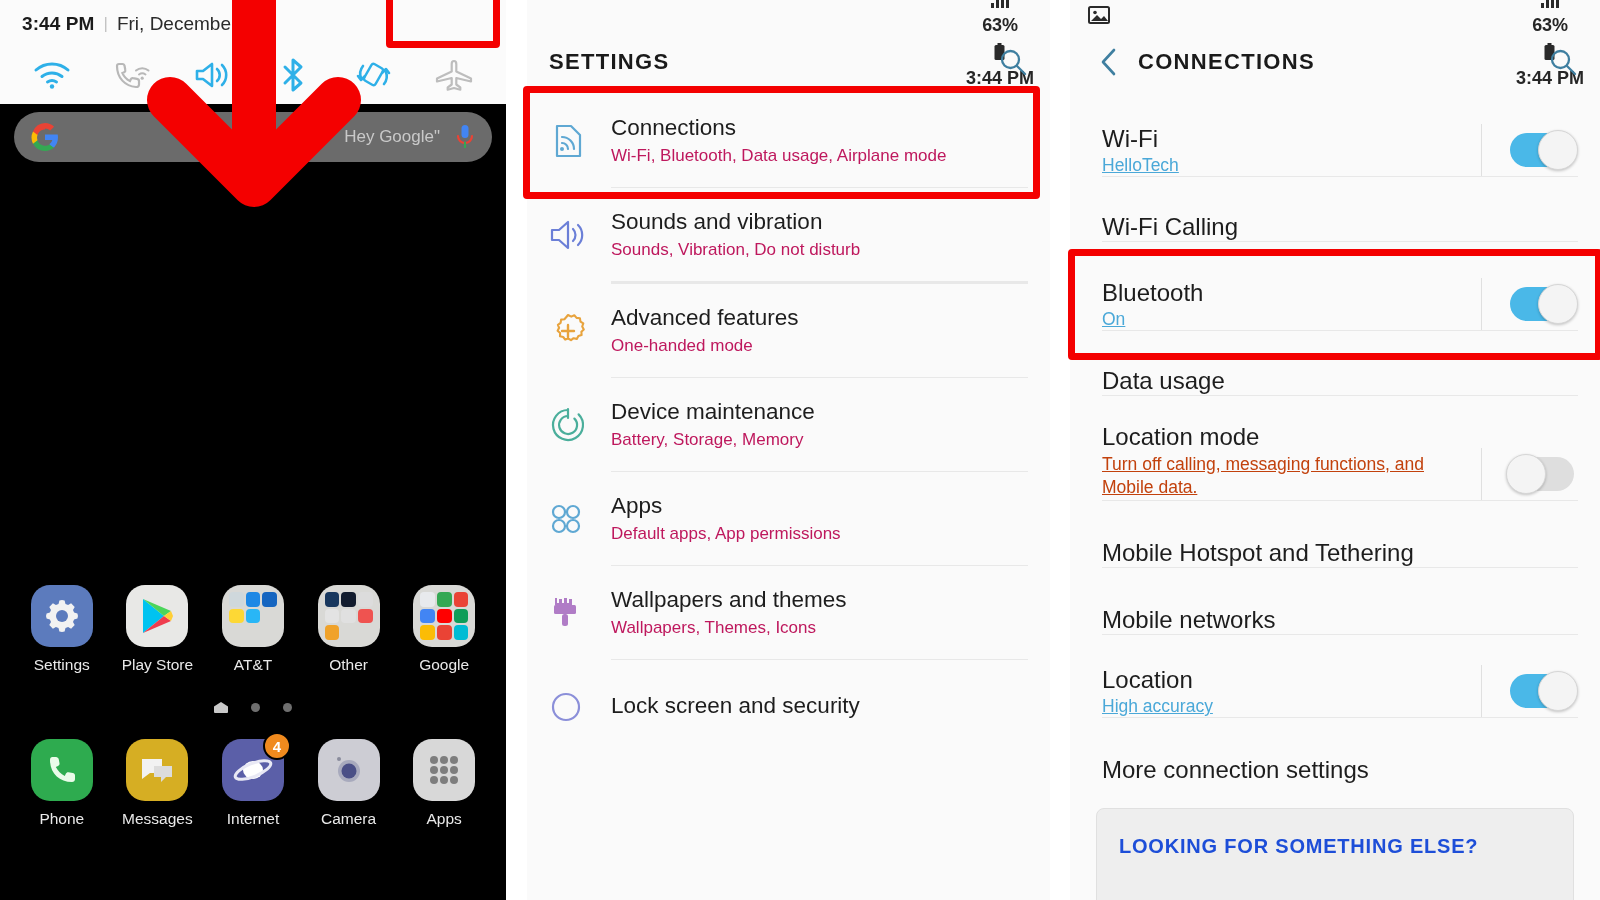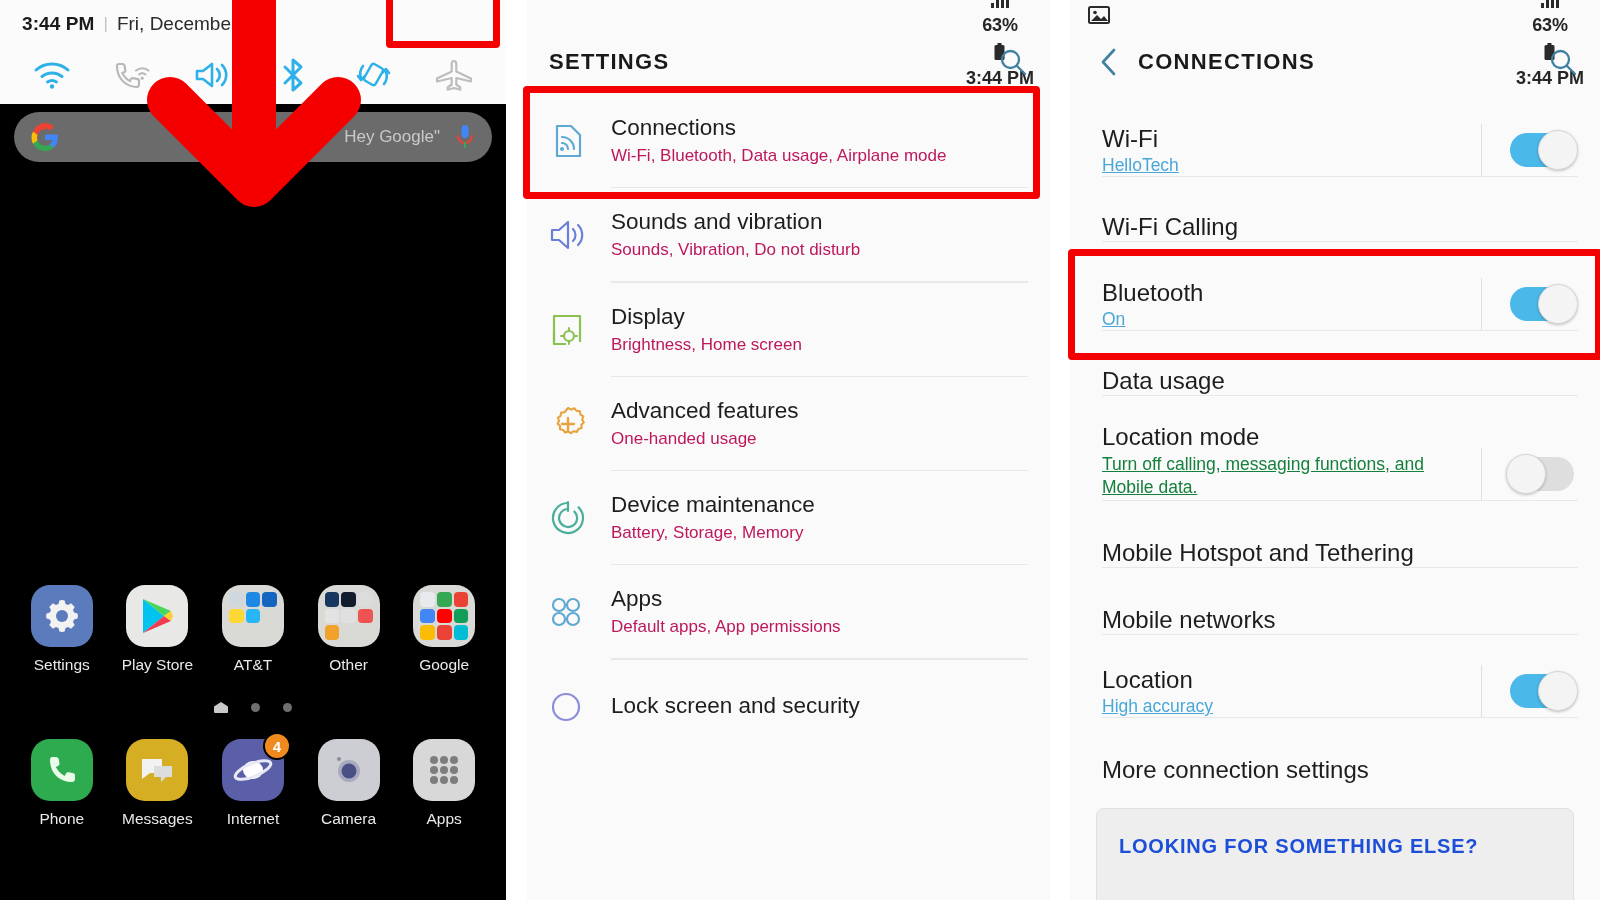--- a/index.html
+++ b/index.html
@@ -71,21 +71,21 @@
   .toggle.off { background:#dedede; }
   .knob { position:absolute; top:-3px; width:40px; height:40px; border-radius:50%; background:#f4f4f4; border:1px solid #d6d6d6; box-shadow:0 1px 3px rgba(0,0,0,.22); }
   .toggle.on .knob { right:-4px; }
   .toggle.off .knob { left:-4px; }
 
   .r3row { display:flex; align-items:flex-end; padding:0 0 0 32px; min-height:68px; }
   .r3row .txt { flex:1; padding-right:10px; }
   .r3row .t1 { font-size:24px; color:#1d1d1d; }
   .r3row .t2 { font-size:17.5px; margin-top:2px;text-decoration:underline; }
   .r3row .t2.accent { color:#4aa8d8; }
-  .r3row .t2.muted { color:#15803d; line-height:1.35; max-width:345px; }
+  .r3row .t2.muted { color:#c2410c; line-height:1.35; max-width:345px; }
 
   .lookingcard { margin:24px 26px 0 26px; background:#eeeeee; border:1px solid #e0e0e0; border-radius:8px; height:120px; padding:26px 22px 0 22px; }
   .lookingcard .lk { font-size:20px; font-weight:700; letter-spacing:.8px; color:#1d4ed8; }
 
   
   .redbox { position:absolute; border:7px solid #f40000; border-radius:4px; pointer-events:none; }
   .redarrow { position:absolute; pointer-events:none; }
 </style>
 </head>
 <body>
@@ -376,52 +376,33 @@
         </div>
         <div class="txt">
           <div class="t1">Sounds and vibration</div>
           <div class="t2">Sounds, Vibration, Do not disturb</div>
         </div>
       </div>
       <div class="divider"></div>
 
       <div class="divider"></div>
 
-      <div class="row">
-        <div class="ic">
-          <svg width="36" height="36" viewBox="0 0 36 36">
-            <path d="M5 30 V4 h26 v26" fill="none" stroke="#8cc152" stroke-width="2.2" stroke-linejoin="round"></path>
-            <path d="M5 20 v12 h12" fill="none" stroke="#8cc152" stroke-width="2.2" stroke-linejoin="round"></path>
-            <circle cx="20" cy="24" r="5" fill="none" stroke="#8cc152" stroke-width="2.2"></circle>
-            <g stroke="#8cc152" stroke-width="2" stroke-linecap="round">
-              <line x1="20" y1="16" x2="20" y2="19"></line>
-                <line x1="20" y1="29" x2="20" y2="32"></line>
-              <line x1="12" y1="24" x2="15" y2="24"></line>
-                <line x1="25" y1="24" x2="28" y2="24"></line>
-            </g>
-          </svg>
-        </div>
-        <div class="txt">
-          <div class="t1">Display</div>
-          <div class="t2">Brightness, Home screen</div>
-        </div>
-      </div>
       <div class="divider"></div>
 
       <div class="row">
         <div class="ic">
           <svg width="38" height="38" viewBox="0 0 38 38">
             <path d="M19 3 l3.3 1.6 3-1.3 2.3 2.6 3.3.4 .6 3.3 2.8 1.8 -1.1 3.1 1.6 2.9 -2.4 2.3 .2 3.3 -3.2 1 -1.6 2.9 -3.2-.7 -2.6 2 -2.8-1.7 -3 1.1 -2-2.6 -3.2-.7 .1-3.3 -2.5-2.2 1.5-3 -1.2-3 2.7-1.9 .5-3.3 3.3-.3 2.2-2.6z" fill="none" stroke="#e8a33d" stroke-width="2.1" stroke-linejoin="round"></path>
             <line x1="19" y1="13" x2="19" y2="25" stroke="#e8a33d" stroke-width="2.4" stroke-linecap="round"></line>
             <line x1="13" y1="19" x2="25" y2="19" stroke="#e8a33d" stroke-width="2.4" stroke-linecap="round"></line>
           </svg>
         </div>
         <div class="txt">
           <div class="t1">Advanced features</div>
-          <div class="t2">One-handed usage</div>
+          <div class="t2">One-handed mode</div>
         </div>
       </div>
       <div class="divider"></div>
 
       <div class="row">
         <div class="ic">
           <svg width="38" height="38" viewBox="0 0 38 38">
             <path d="M19 4 a15 15 0 1 0 10.6 4.4" fill="none" stroke="#4aae9b" stroke-width="2.2" stroke-linecap="round"></path>
             <path d="M19 10 a9 9 0 1 0 6.4 2.6" fill="none" stroke="#4aae9b" stroke-width="2.2" stroke-linecap="round"></path>
             <line x1="19" y1="3" x2="19" y2="12" stroke="#4aae9b" stroke-width="2.2" stroke-linecap="round"></line>
@@ -443,20 +424,33 @@
             <circle cx="24" cy="24" r="6" fill="none" stroke="#5fa8d3" stroke-width="2.2"></circle>
           </svg>
         </div>
         <div class="txt">
           <div class="t1">Apps</div>
           <div class="t2">Default apps, App permissions</div>
         </div>
       </div>
       <div class="divider"></div>
 
+      <div class="row">
+        <div class="ic">
+          <svg width="32" height="36" viewBox="0 0 32 36">
+            <path d="M8 3 v5 h2 V4 h3 v4 h2 V3 h3 v5 h2 V4 h3 v6 H6 V3 z" fill="#b07cc6"></path>
+            <rect x="5" y="10" width="22" height="9" rx="1.5" fill="#b07cc6"></rect>
+            <rect x="13" y="19" width="6" height="12" rx="2.5" fill="#b07cc6"></rect>
+          </svg>
+        </div>
+        <div class="txt">
+          <div class="t1">Wallpapers and themes</div>
+          <div class="t2">Wallpapers, Themes, Icons</div>
+        </div>
+      </div>
       <div class="divider"></div>
 
       <div class="row">
         <div class="ic">
           <svg width="34" height="34" viewBox="0 0 34 34">
             <circle cx="17" cy="17" r="13" fill="none" stroke="#8b8fd9" stroke-width="2.2"></circle>
           </svg>
         </div>
         <div class="txt">
           <div class="t1">Lock screen and security</div>

